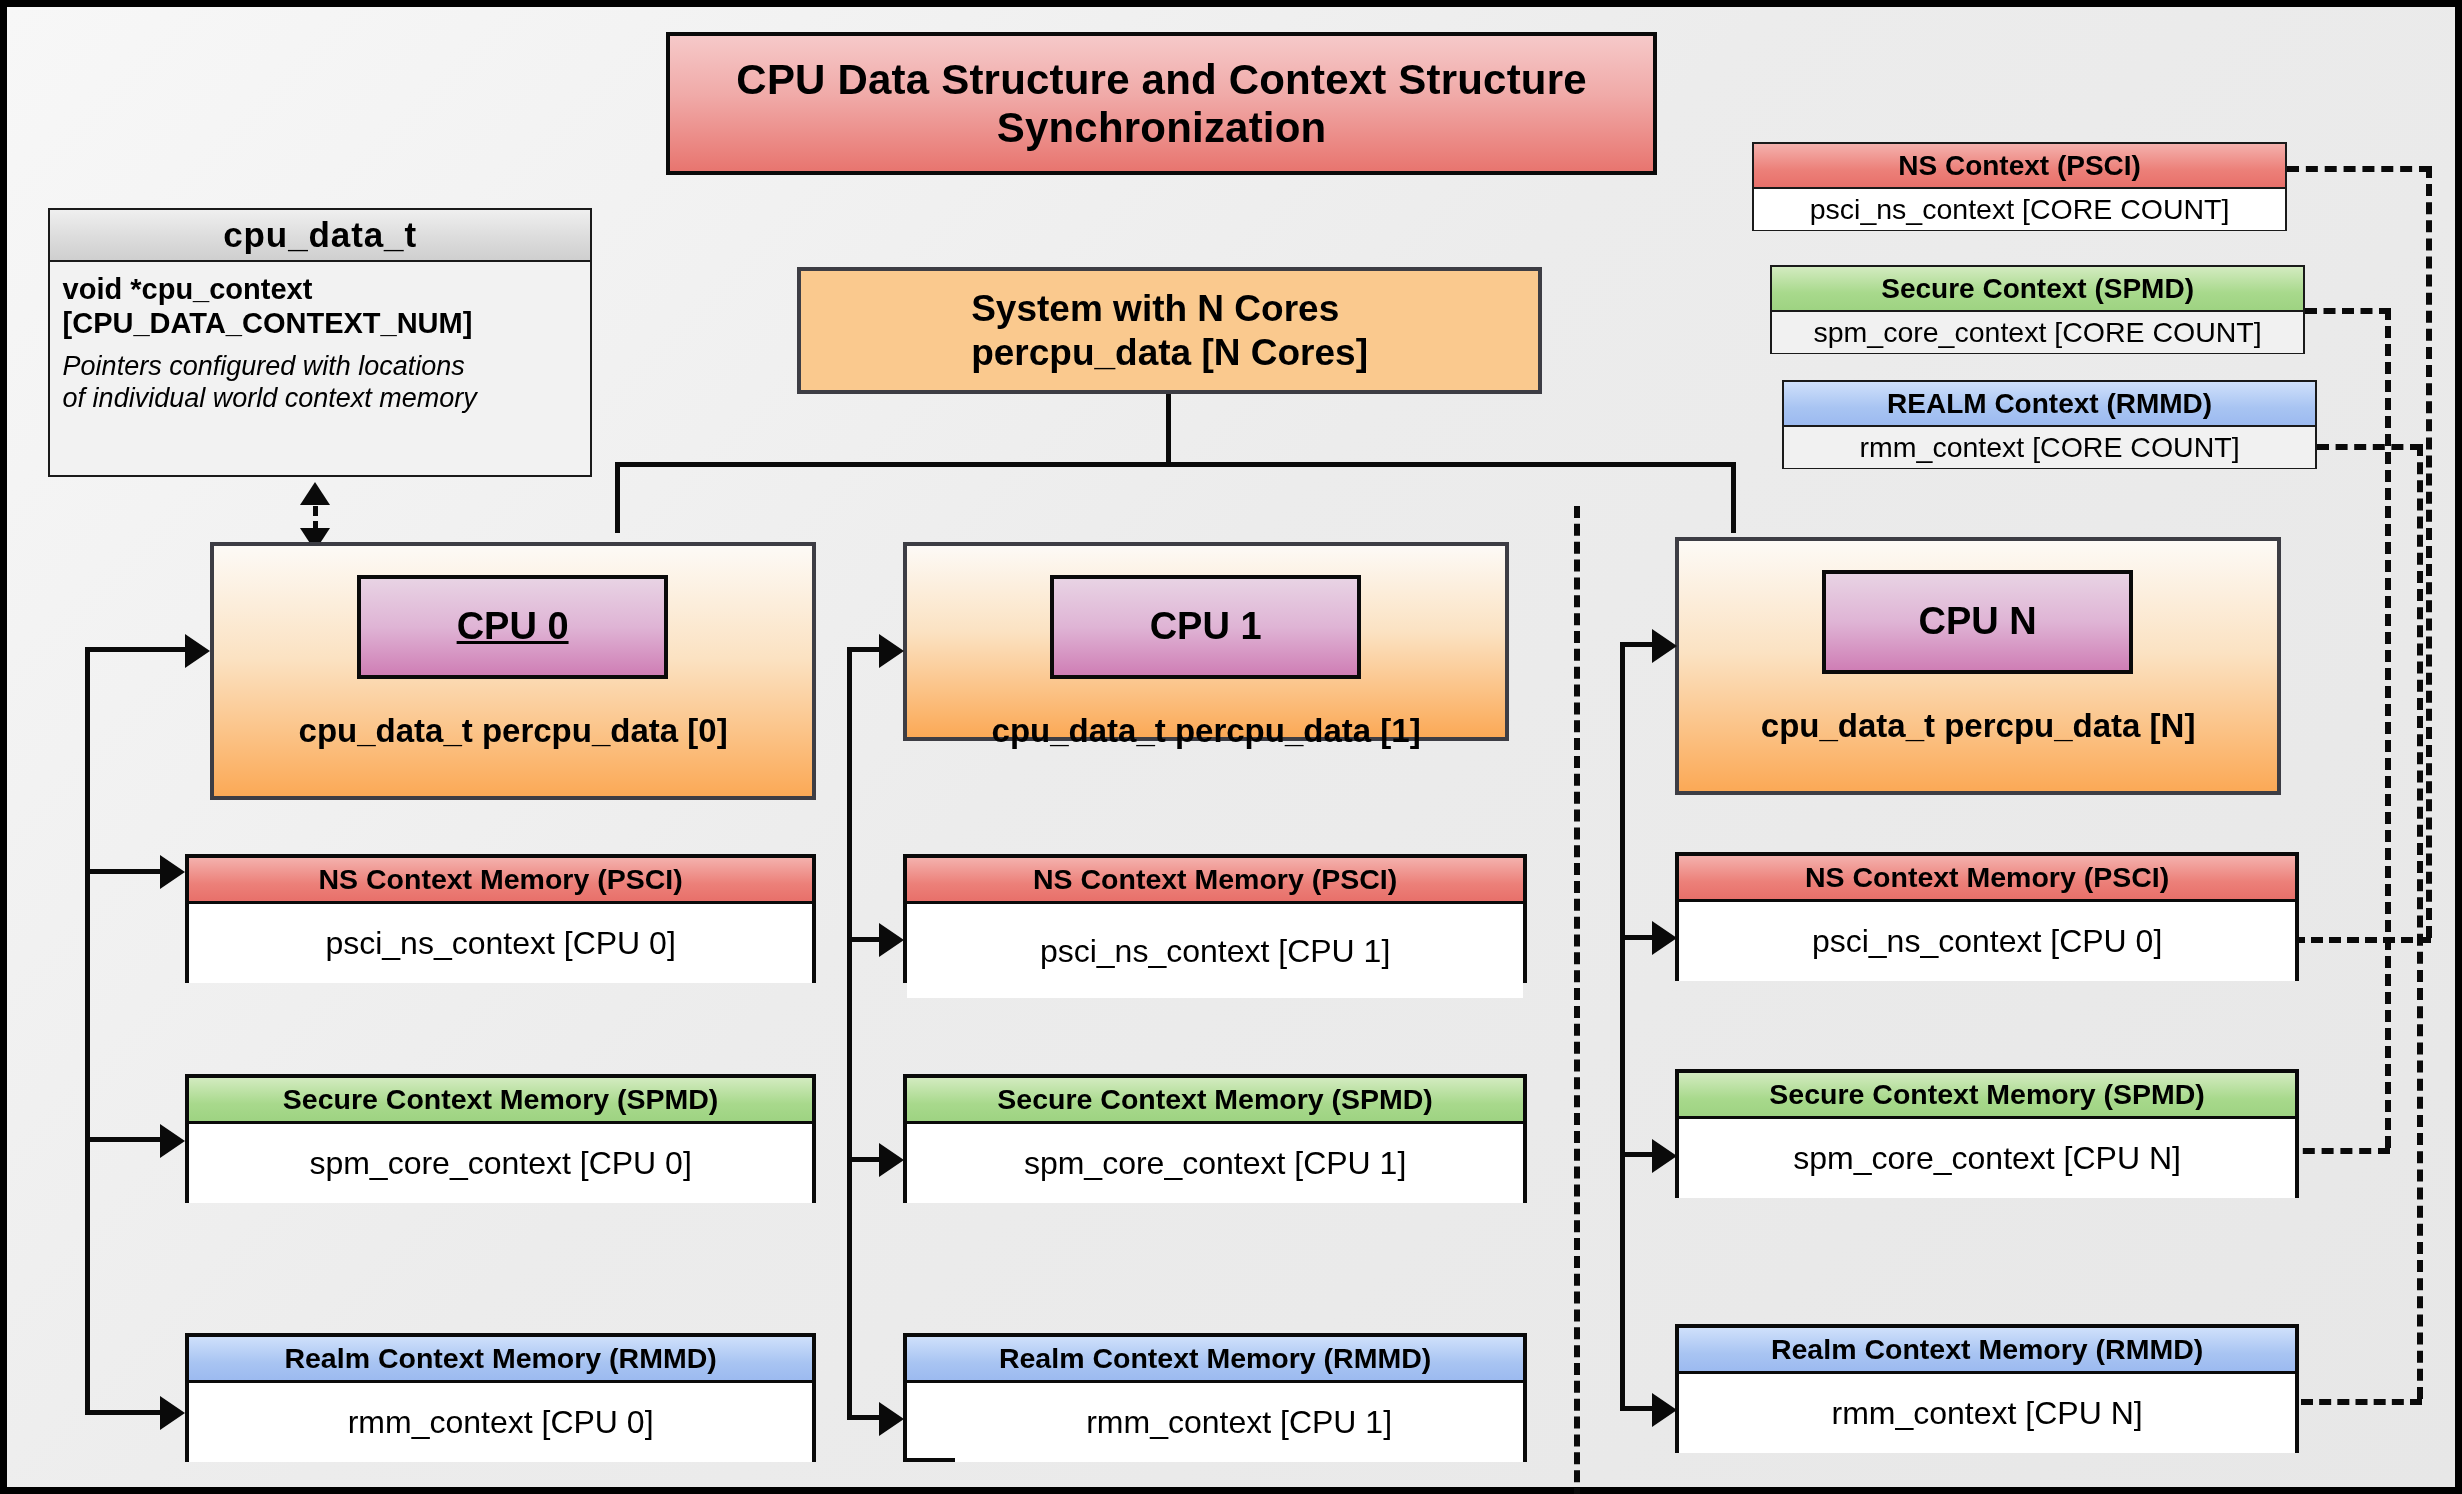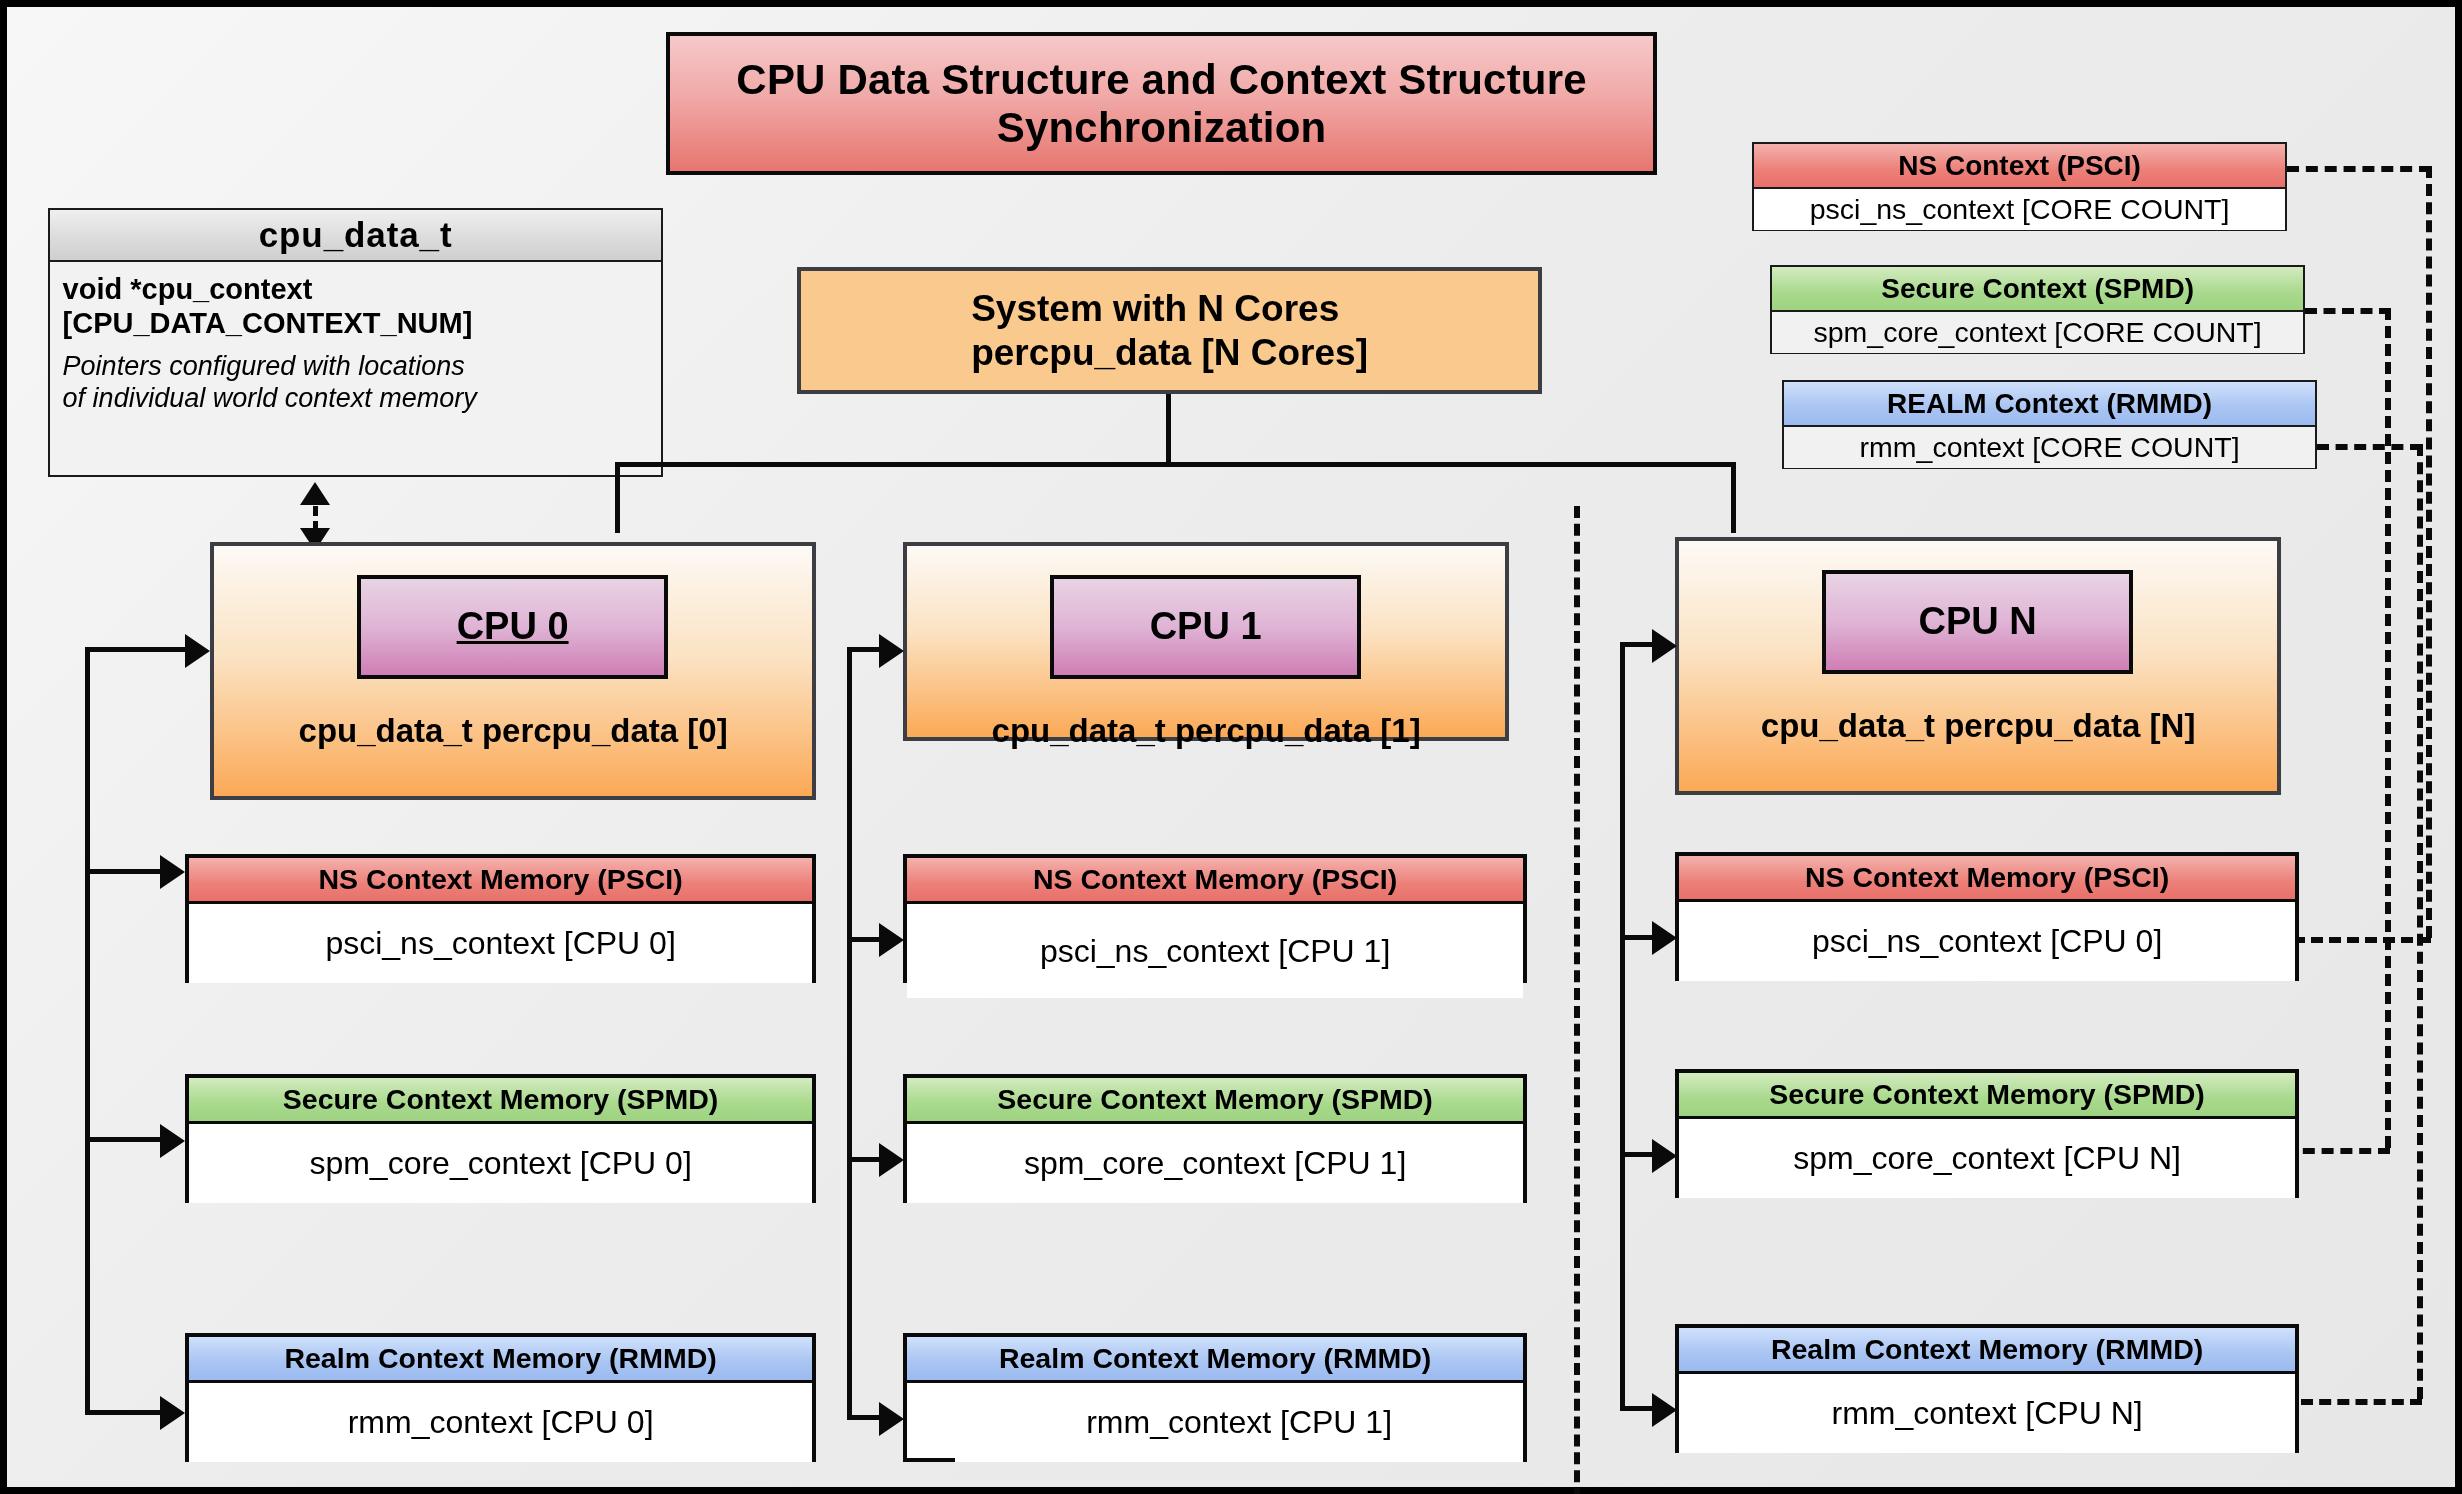--- a/index.html
+++ b/index.html
@@ -27,21 +27,21 @@
     left:659px;top:25px;width:991px;height:143px;
     border:4.5px solid #0a0a0a;
     background:linear-gradient(180deg,#f6c9c9 0%,#f0a9a7 45%,#e8756f 100%);
     display:flex;align-items:center;justify-content:center;text-align:center;
     font-weight:bold;font-size:42px;color:#000;line-height:1.14;
     letter-spacing:0.2px;
   }
 
   
   .uml{
-    left:41px;top:201px;width:615px;height:269px;
+    left:41px;top:201px;width:544px;height:269px;
     border:2.7px solid #1a1a1a;background:#f2f2f2;
   }
   .uml-head{
     height:50px;border-bottom:2.7px solid #1a1a1a;
     background:linear-gradient(180deg,#efefef 0%,#dcdcdc 55%,#cfcfcf 100%);
     display:flex;align-items:center;justify-content:center;
     font-weight:bold;font-size:35px;letter-spacing:0.9px;color:#000;
   }
   .uml-body{padding:10.7px 12.5px 0 12.5px;font-size:29px;font-weight:bold;line-height:1.17;color:#000;}
   .uml-note{margin-top:9px;font-style:italic;font-weight:normal;font-size:27px;line-height:1.2;}

